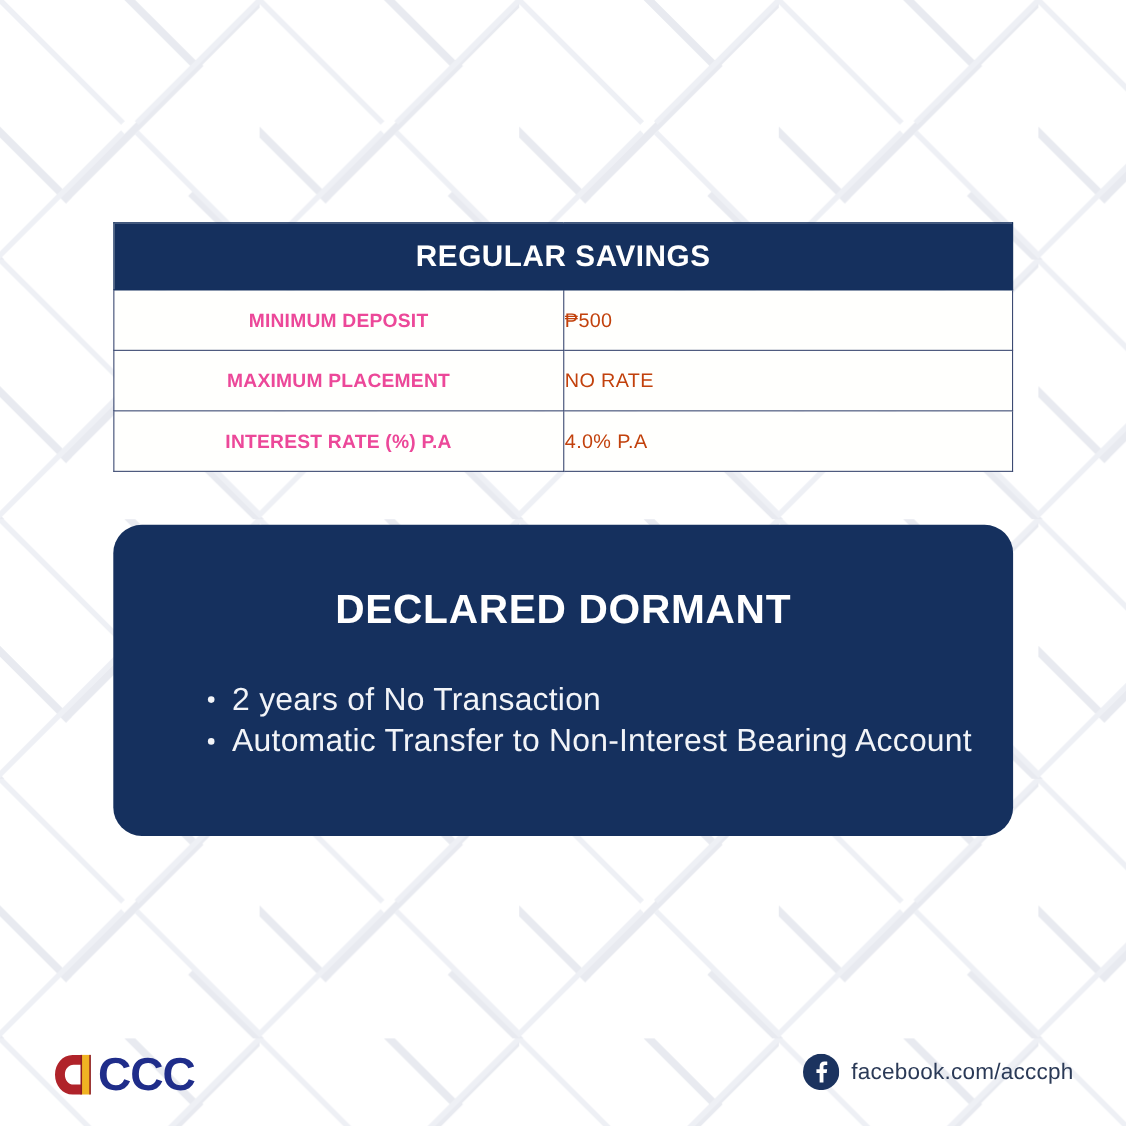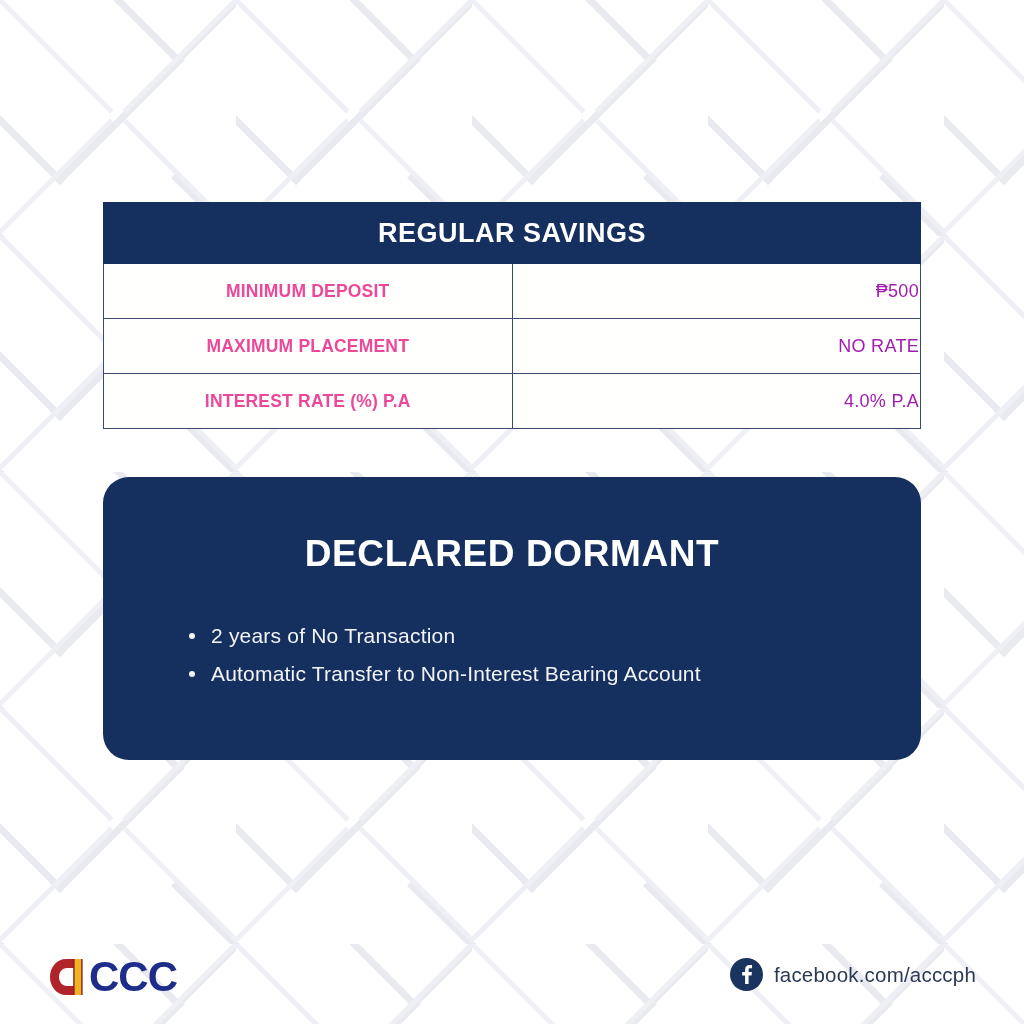--- a/index.html
+++ b/index.html
@@ -56,22 +56,22 @@
   }
   #rates-table td.label-cell {
     width: 378px;
     text-align: center;
     color: #ec4899;
     font-size: 17.5px;
     font-weight: bold;
     letter-spacing: 0.2px;
   }
   #rates-table td.value-cell {
-    text-align: right;
-    color: #a21caf;
+    text-align: left;
+    color: #c2410c;
     font-size: 18px;
     font-weight: normal;
     letter-spacing: 0.3px;
   }
 
   
   #dormant-card {
     position: absolute;
     left: 103px;
     top: 477px;
@@ -90,21 +90,21 @@
     margin: 0;
     padding-top: 56px;
   }
   #dormant-list {
     list-style: none;
     margin: 0;
     padding: 42px 0 0 86px;
   }
   #dormant-list li {
     color: #f2f4f8;
-    font-size: 21px;
+    font-size: 29px;
     line-height: 38px;
     letter-spacing: 0.2px;
     position: relative;
     padding-left: 22px;
   }
   #dormant-list li::before {
     content: "";
     position: absolute;
     left: 0;
     top: 16px;

